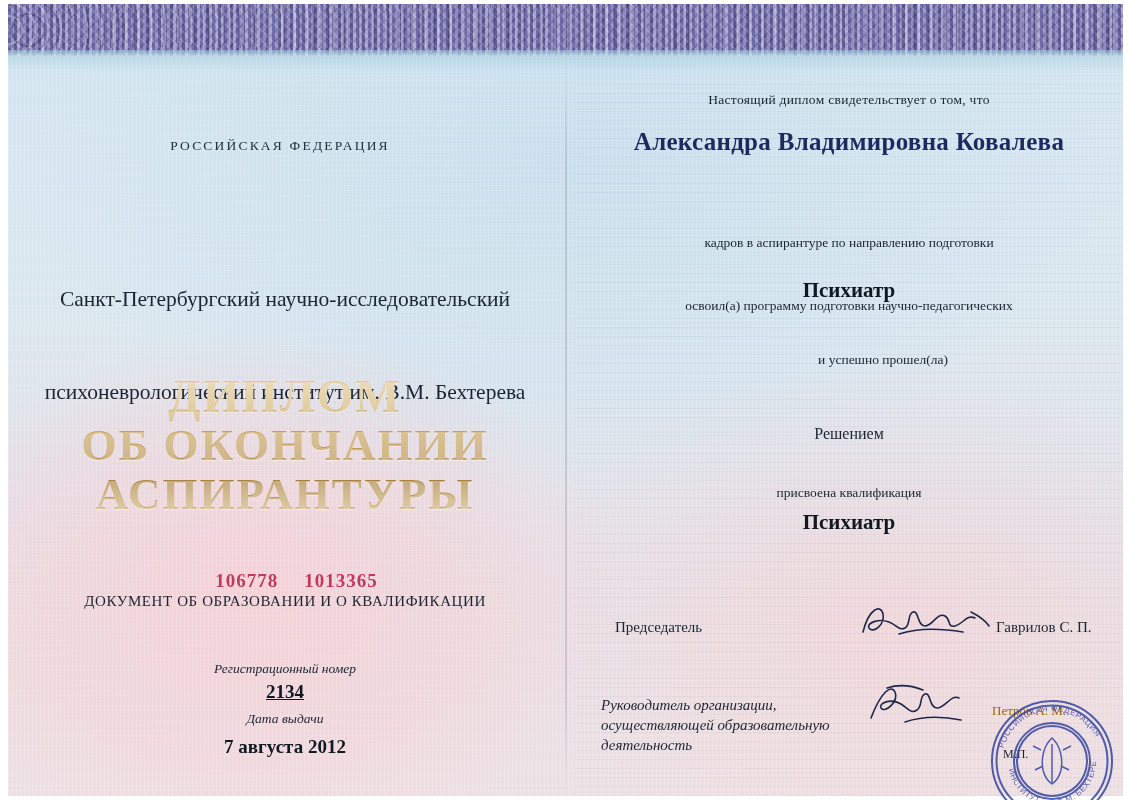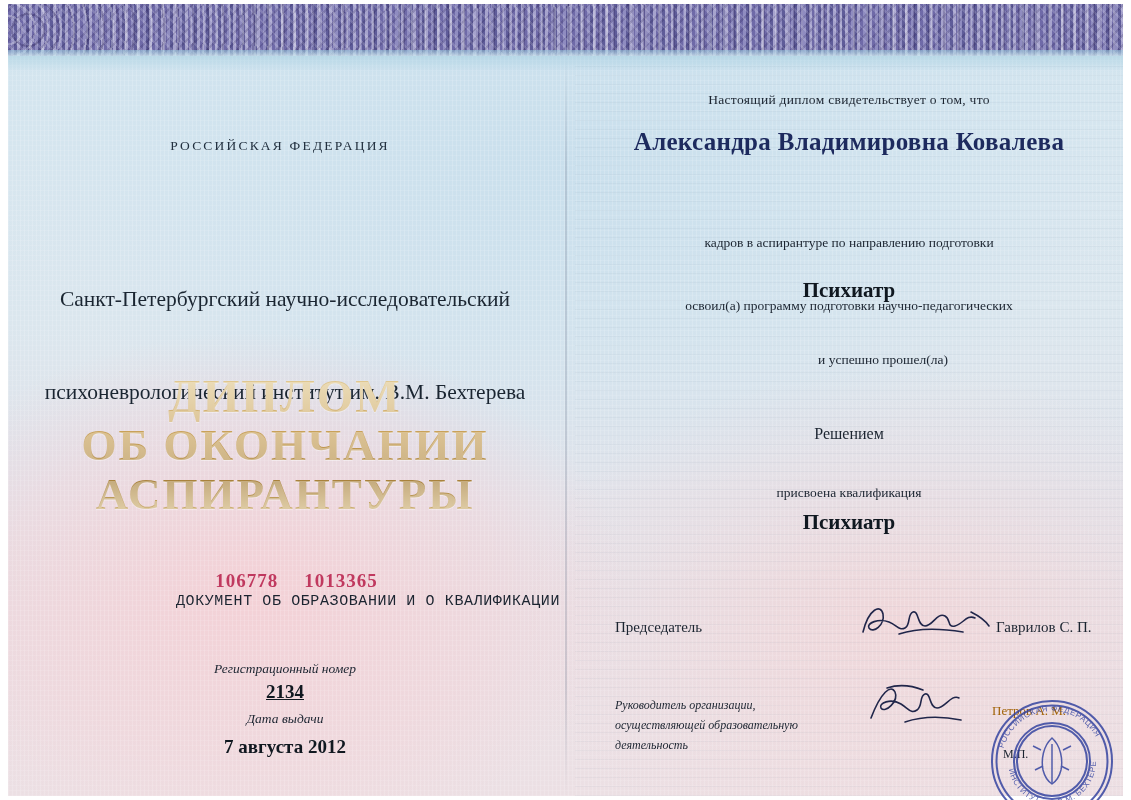--- a/index.html
+++ b/index.html
@@ -111,22 +111,22 @@
 
   .blanknum {
     left:10px; top:548px; width:550px;
     text-align:center;
     font-size:19px; font-weight:bold; color:#c0395f; letter-spacing:1px;
   }
   .blanknum span.gap { display:inline-block; width:26px; }
 
   .doc-sub {
     left:10px; top:593px; width:550px;
-    text-align:right;
-    font-size:15px; letter-spacing:.6px; color:#1b2430;font-family:Liberation Mono, monospace;
+    text-align:center;
+    font-size:15px; letter-spacing:.6px; color:#1b2430;
   }
 
   .reg-label {
     left:10px; top:661px; width:550px;
     text-align:center; font-size:13.5px; font-style:italic; color:#1b2430;
   }
   .reg-num {
     left:10px; top:681px; width:550px;
     text-align:center; font-size:19px; font-weight:bold; color:#101820;text-decoration:underline;
   }
@@ -173,21 +173,21 @@
     text-align:center; font-size:21px; font-weight:bold; color:#101820;
   }
 
   .sig-label-1 {
     left:615px; top:619px; font-size:15px; color:#1b2430;
   }
   .sig-name-1 {
     left:996px; top:619px; font-size:15px; color:#1b2430;
   }
   .sig-label-2 {
-    left:615px; top:695px; width:250px; font-size:12px; font-style:italic; line-height:20px; color:#1b2430;
+    left:601px; top:695px; width:250px; font-size:15px; font-style:italic; line-height:20px; color:#1b2430;
   }
   .sig-name-2 {
     left:992px; top:703px; font-size:13px; color:#a16207;
   }
   .mp {
     left:1003px; top:747px; font-size:12px; color:#1b2430;
   }
 
   
   .sig { position:absolute; pointer-events:none; }

